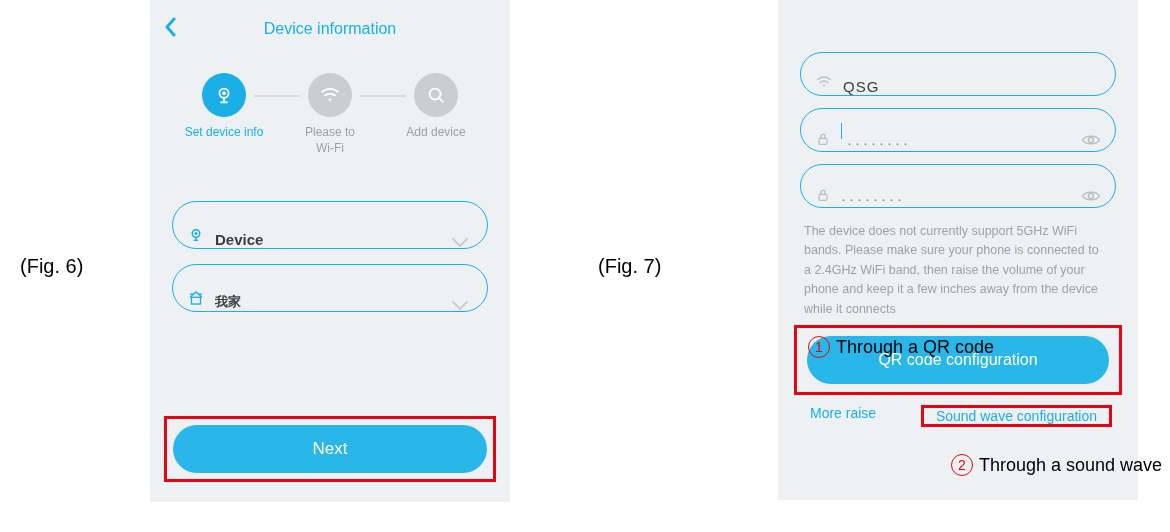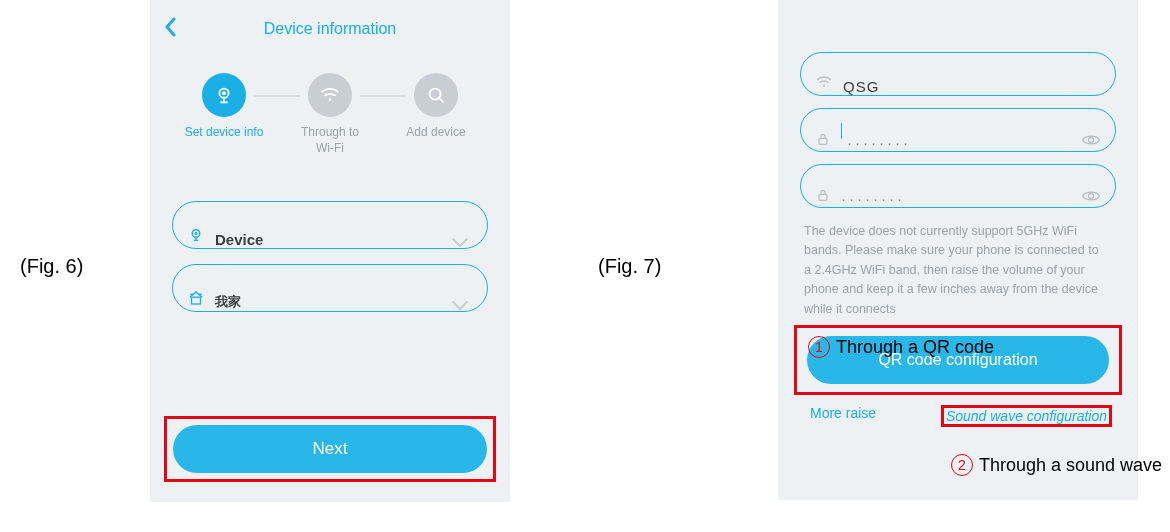--- a/index.html
+++ b/index.html
@@ -162,23 +162,22 @@
   .links-row {
     display: flex;
     justify-content: space-between;
     margin: 10px 18px 0 18px;
     font-size: 14px;
   }
   .link-more { color: var(--blue); }
   .link-sound {
     color: var(--blue);
     border: 3px solid var(--red);
-    padding: 0 2px;
+    padding: 0 12px;
     margin-right: -6px;
-    font-style: italic;
   }
   
   .annot {
     position: absolute;
     font-size: 18px;
     color: #000;
     display: flex;
     align-items: center;
   }
   .circled {
@@ -227,21 +226,21 @@
     </div>
     <div class="step-line"></div>
     <div class="step">
       <div class="step-circle step-inactive">
         <svg width="22" height="22" viewBox="0 0 24 24" fill="none" stroke="#fff" stroke-width="2">
           <path d="M3 9 C8 4 16 4 21 9"></path>
             <path d="M6 13 C9 10 15 10 18 13"></path>
             <circle cx="12" cy="17" r="1.5" fill="#fff" stroke="none"></circle>
         </svg>
       </div>
-      <div class="step-label step-inactive-label" style="white-space:pre-line">Through to
+      <div class="step-label step-inactive-label" style="white-space:pre-line">Please to
 Wi-Fi</div>
     </div>
     <div class="step-line"></div>
     <div class="step">
       <div class="step-circle step-inactive">
         <svg width="22" height="22" viewBox="0 0 24 24" fill="none" stroke="#fff" stroke-width="2">
           <circle cx="11" cy="11" r="6"></circle>
             <line x1="15.5" y1="15.5" x2="20" y2="20"></line>
         </svg>
       </div>

